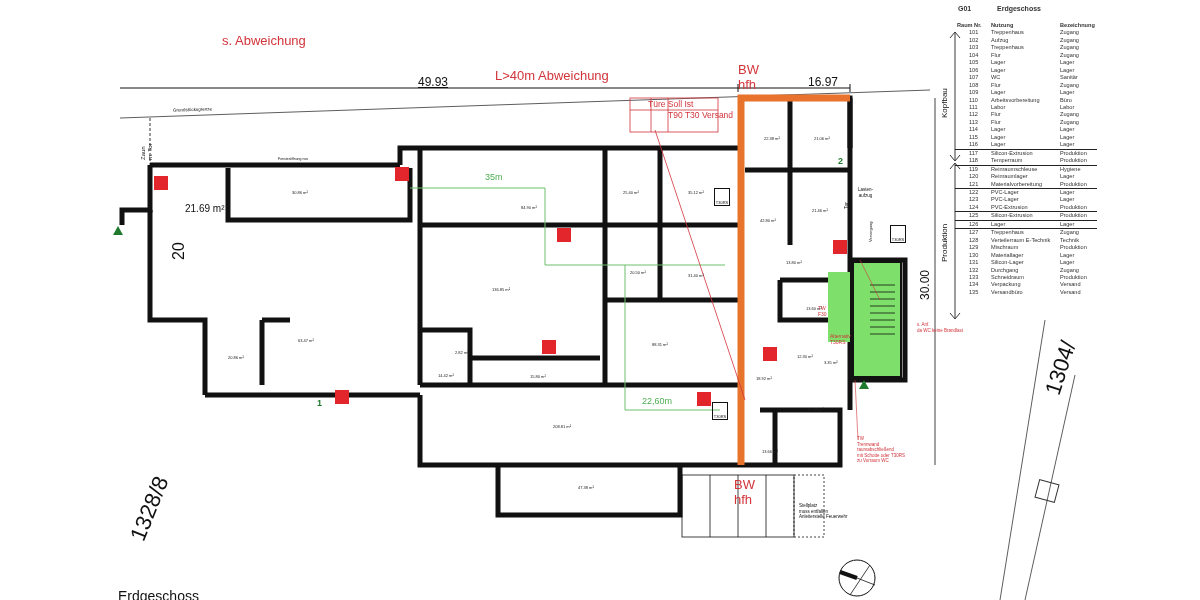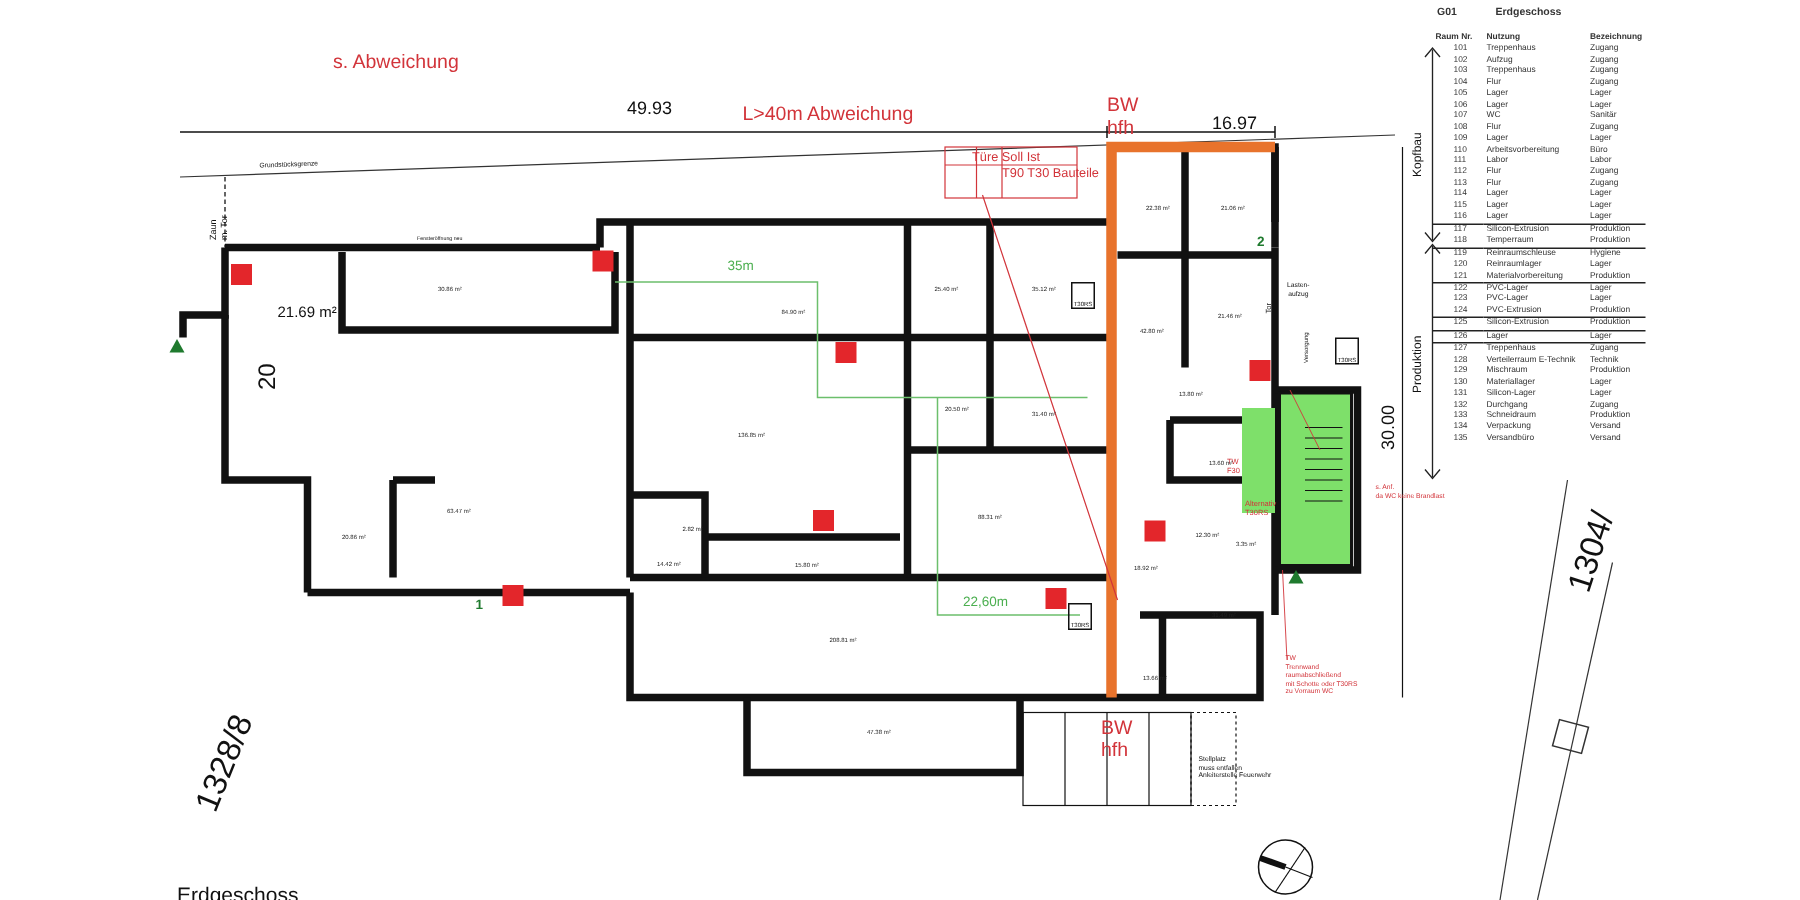--- a/index.html
+++ b/index.html
@@ -157,21 +157,21 @@
 <div class="abs note red" style="left:738px;top:62px;">
   <div>BW</div>
     <div>hfh</div>
 </div>
 <div class="abs note red" style="left:734px;top:477px;">
   <div>BW</div>
     <div>hfh</div>
 </div>
 <div class="abs red" style="left:648px;top:99px;font-size:8.5px;line-height:11px;">
   <span>Türe</span> <span>Soll</span> <span>Ist</span><br>
-  <span style="margin-left:20px">T90</span> <span>T30 Bauteile</span>
+  <span style="margin-left:20px">T90</span> <span>T30 Versand</span>
 </div>
 <div class="abs red" style="left:818px;top:305px;font-size:5px;line-height:6px;">
   <div>TW</div>
     <div>F30</div>
 </div>
 <div class="abs red" style="left:830px;top:333px;font-size:5px;line-height:6px;">
   <div>Alternativ</div>
     <div>T30RS</div>
 </div>
 <div class="abs red" style="left:917px;top:322px;font-size:4.5px;line-height:5.5px;">
@@ -198,21 +198,21 @@
 </div>
 <div class="abs" style="left:278px;top:157px;font-size:3.5px;">Fensteröffnung neu</div>
 <div class="abs" style="left:858px;top:187px;font-size:4.5px;line-height:5.5px;text-align:center;">
   <div>Lasten-</div>
     <div>aufzug</div>
 </div>
 <div class="vlabel" style="left:843px;top:209px;font-size:5px;">Tor</div>
 <div class="vlabel" style="left:868px;top:242px;font-size:4px;">Versorgung</div>
 <div class="abs" style="left:118px;top:588px;font-size:14px;">Erdgeschoss</div>
 
-<div class="abs dim" style="left:418px;top:65px;">49.93</div>
+<div class="abs dim" style="left:418px;top:75px;text-decoration:underline;">49.93</div>
 <div class="abs dim" style="left:808px;top:75px;">16.97</div>
 <div class="vlabel" style="left:918px;top:300px;font-size:12px;">30.00</div>
 <div class="vlabel" style="left:170px;top:260px;font-size:16px;">20</div>
 <div class="abs" style="left:485px;top:172px;font-size:9px;color:#4caf50;">35m</div>
 <div class="abs" style="left:642px;top:396px;font-size:9px;color:#4caf50;">22,60m</div>
 <div class="abs" style="left:185px;top:203px;font-size:10px;">21.69 m²</div>
 <div class="abs" style="left:125px;top:535px;font-size:22px;font-weight:300;transform:rotate(-68deg);transform-origin:left top;">1328/8</div>
 <div class="abs" style="left:1040px;top:390px;font-size:22px;font-weight:300;transform:rotate(-72deg);transform-origin:left top;">1304/</div>
 
 <div class="area" style="left:292px;top:190px;">30.86 m²</div>

